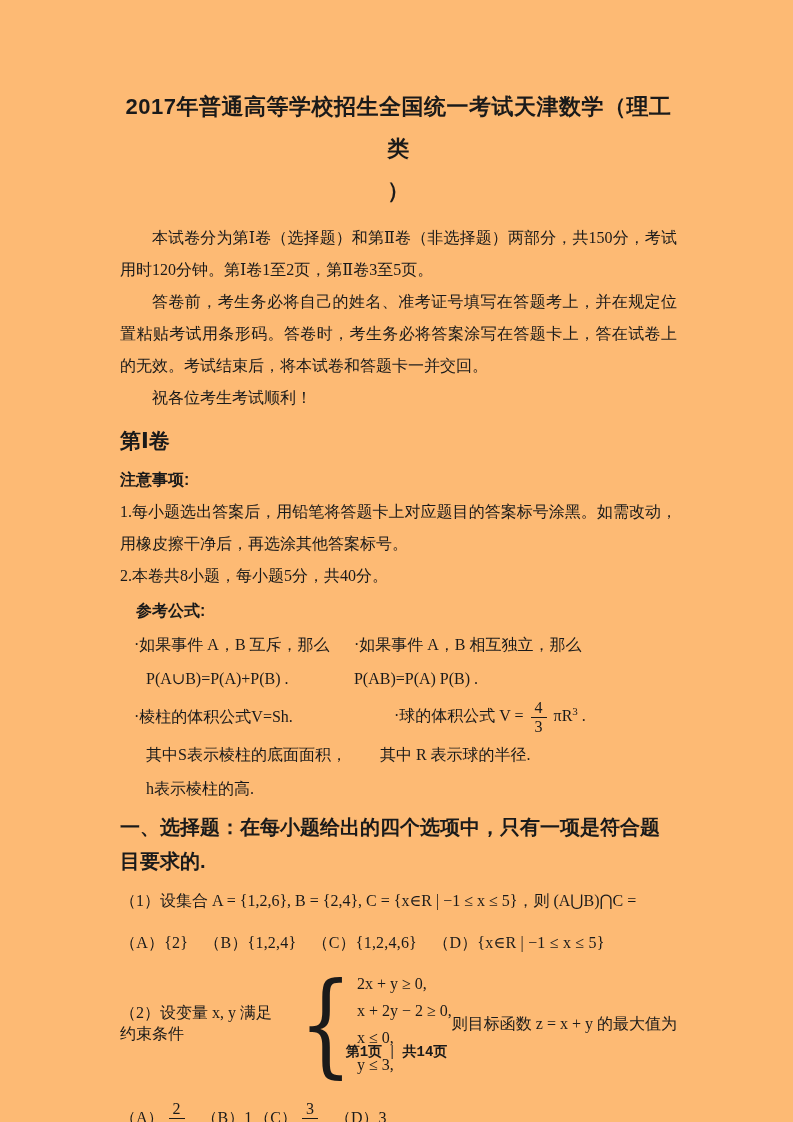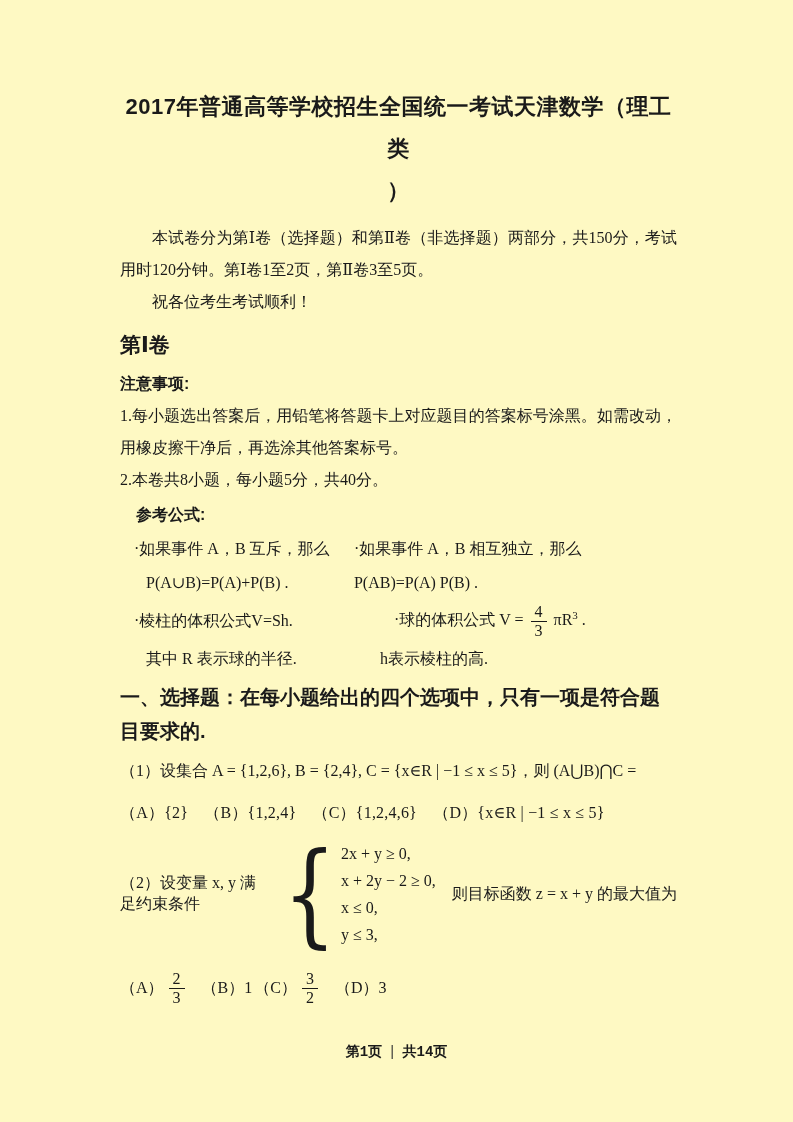--- a/index.html
+++ b/index.html
@@ -2,21 +2,21 @@
 <html><head>
   <meta charset="utf-8">
   <style>
     * { box-sizing: border-box; }
     html, body { margin: 0; padding: 0; background: #ffffff; }
     .page {
       position: relative;
       width: 793px;
       height: 1122px;
       margin: 0 auto;
-      background: #fef9c3;
+      background: #fdba74;
       color: #1a1a1a;
       font-family: "Liberation Serif", "DejaVu Serif", serif;
       font-size: 16px;
       padding: 86px 116px 0 120px;
       overflow: hidden;
     }
     .title-line {
       text-align: center;
       font-family: "Liberation Sans", "DejaVu Sans", sans-serif;
       font-weight: bold;
@@ -78,21 +78,21 @@
       font-family: "DejaVu Serif", "Liberation Serif", serif;
       font-size: 112px;
       font-weight: normal;
       line-height: 108px;
       transform: scaleX(0.75);
       margin: 0 -4px 0 2px;
       color: #1a1a1a;
     }
     .constraints { display: flex; flex-direction: column; }
     .constraints span { line-height: 27px; white-space: nowrap; }
-    .q2-suffix { margin-left: 16px; white-space: nowrap; }
+    .q2-suffix { margin-left: 0; white-space: nowrap; }
     .q2-options {
       display: flex;
       align-items: center;
       margin-top: 16px;
       line-height: 48px;
       gap: 2px;
     }
     .q2-options .gap { width: 10px; }
     .footer {
       position: absolute;
@@ -109,20 +109,21 @@
   </style>
 </head>
 <body>
 
 <div class="page">
 
   <div class="title-line">2017年普通高等学校招生全国统一考试天津数学（理工类</div>
   <div class="title-line">）</div>
 
   <p class="para indent2em first-para">本试卷分为第Ⅰ卷（选择题）和第Ⅱ卷（非选择题）两部分，共150分，考试用时120分钟。第Ⅰ卷1至2页，第Ⅱ卷3至5页。</p>
+  <p class="para indent2em">答卷前，考生务必将自己的姓名、准考证号填写在答题考上，并在规定位置粘贴考试用条形码。答卷时，考生务必将答案涂写在答题卡上，答在试卷上的无效。考试结束后，将本试卷和答题卡一并交回。</p>
   <p class="para indent2em">祝各位考生考试顺利！</p>
 
   <div class="part-heading">第Ⅰ卷</div>
 
   <div class="notice-heading bold-sans">注意事项:</div>
   <p class="para">1.每小题选出答案后，用铅笔将答题卡上对应题目的答案标号涂黑。如需改动，用橡皮擦干净后，再选涂其他答案标号。</p>
   <p class="para">2.本卷共8小题，每小题5分，共40分。</p>
 
   <div class="formulas-heading bold-sans">参考公式:</div>
 
@@ -136,20 +137,21 @@
     <div class="fcell pad-bullet">·棱柱的体积公式V=Sh.</div>
     <div class="fcell sphere-cell pad-sphere">
       <span>·球的体积公式 V =</span>
       <span class="frac">
           <span class="num">4</span>
           <span class="den">3</span>
         </span>
       <span>πR</span><sup>3</sup><span> .</span>
     </div>
 
+    <div class="fcell pad-inner">其中S表示棱柱的底面面积，</div>
     <div class="fcell pad-inner">其中 R 表示球的半径.</div>
 
     <div class="fcell pad-inner">h表示棱柱的高.</div>
     <div class="fcell"></div>
   </div>
 
   <div class="choice-heading bold-sans">一、选择题：在每小题给出的四个选项中，只有一项是符合题目要求的.</div>
 
   <p class="question-line">（1）设集合 A = {1,2,6}, B = {2,4}, C = {x∈R | −1 ≤ x ≤ 5}，则 (A⋃B)⋂C =</p>
   <p class="options-line">（A）{2}　（B）{1,2,4}　（C）{1,2,4,6}　（D）{x∈R | −1 ≤ x ≤ 5}</p>

